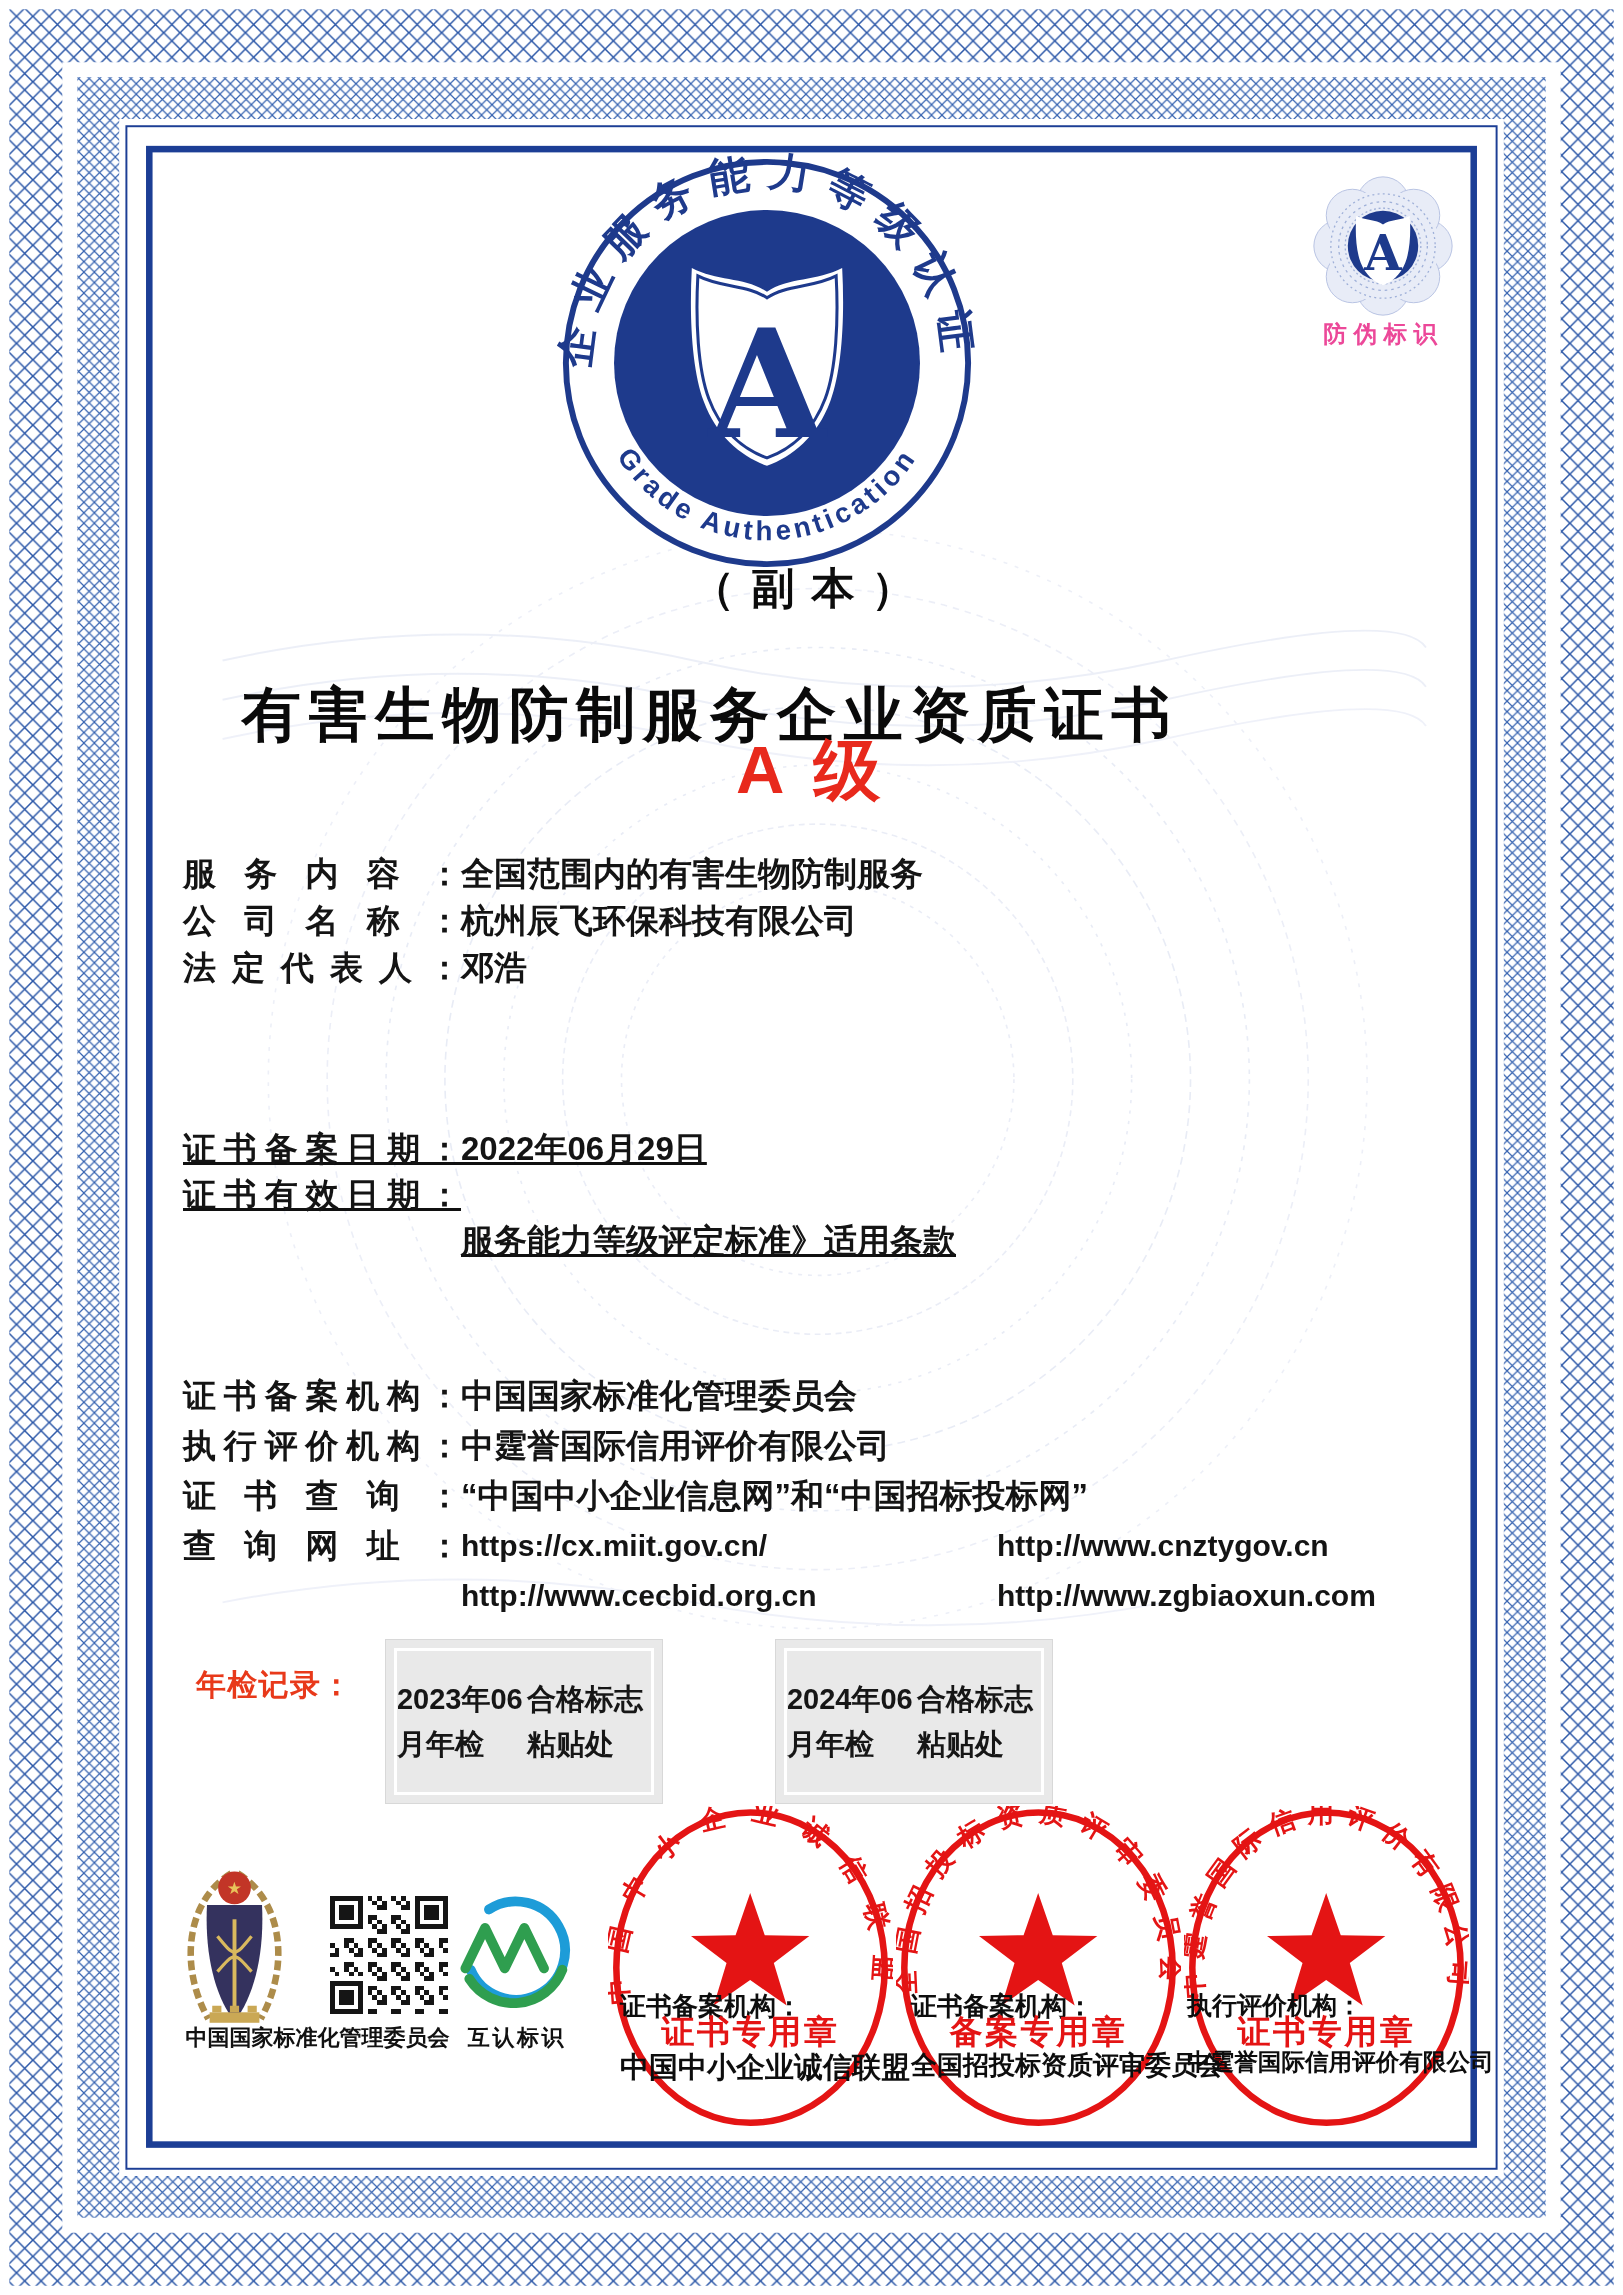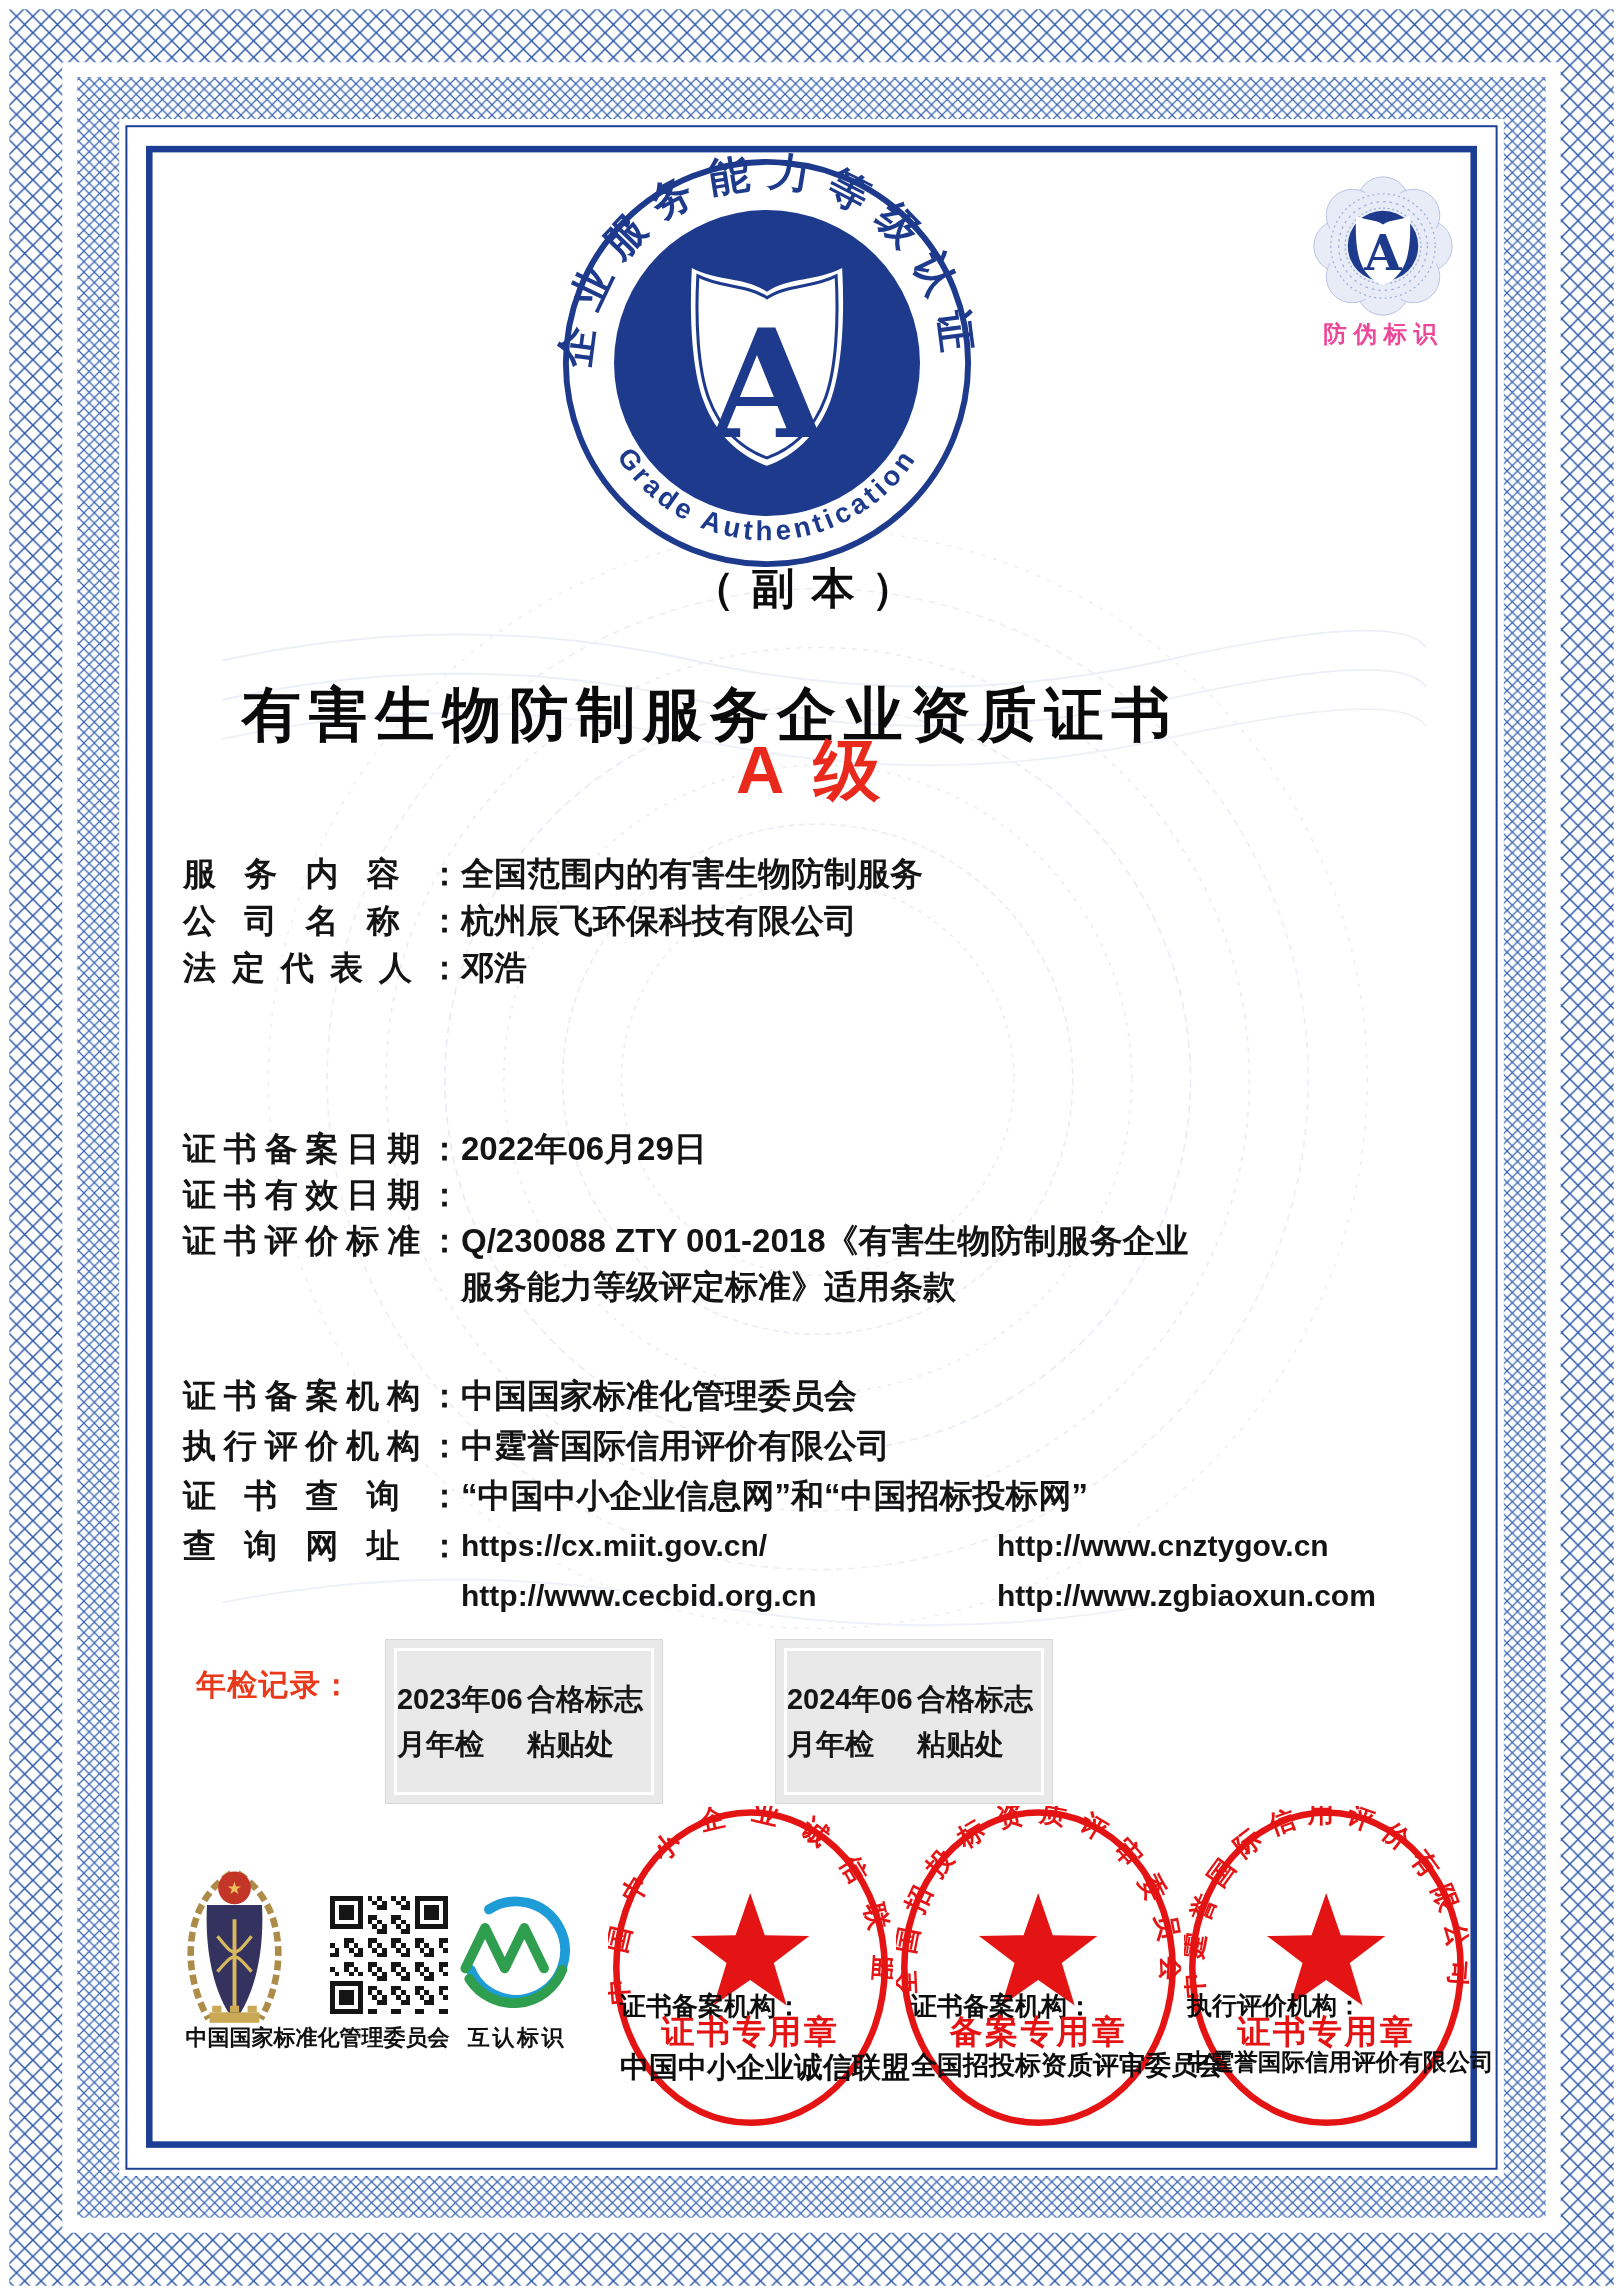--- a/index.html
+++ b/index.html
@@ -12,21 +12,21 @@
   .certno .lab{display:block;font-size:35px;padding-left:52px;letter-spacing:2.6px;}
   .certno .num{display:block;font-size:38px;margin-top:9.2px;letter-spacing:0px;}
   .copy{left:0;top:560px;width:1623px;text-align:center;font-size:43px;font-weight:700;letter-spacing:17px;color:#0c0c0c;}
   .title{left:0;top:642px;width:1420px;text-align:center;font-size:59px;font-weight:900;letter-spacing:7.9px;color:#0a0a0a;margin-top:34px;}
   .grade{left:0;top:725px;width:1623px;text-align:center;font-size:67px;font-weight:900;letter-spacing:6.5px;color:#e8291c;}
   .block{left:183px;width:1263px;}
   .tline{display:flex;font-size:33px;font-weight:700;color:#141414;white-space:nowrap;}
   .lbl{flex:0 0 278px;text-align:justify;text-align-last:justify;}
   .val{flex:1 1 auto;}
   .info-block{top:850px;}   .info-block  .tline{line-height:47px;}
-  .record-block{top:1126px;} .record-block .tline{line-height:46px;}
+  .record-block{top:1126px;text-decoration:underline;} .record-block .tline{line-height:46px;}
   .agency-block{top:1371px;} .agency-block .tline{line-height:50px;}
   .urlrow{display:flex;font-size:30px;}
   .u1{flex:0 0 536px;}
   .annual-label{left:196px;top:1665px;font-size:30px;font-weight:700;color:#e8391a;letter-spacing:1.3px;}
   .insp-box{top:1639px;width:278px;height:165px;background:#e9e9e9;border:1.3px solid #d8d8d8;box-sizing:border-box;padding:7.9px;}
   .insp-inner{width:100%;height:100%;box-sizing:border-box;border:3.3px solid #ffffff;background:#e9e9e9;
               display:flex;flex-direction:row;justify-content:center;align-items:center;
               font-size:29px;font-weight:700;line-height:1.55;color:#161616;}
   .anti-label{left:1282px;top:318px;width:203px;text-align:center;font-size:23.6px;font-weight:700;letter-spacing:6.5px;color:#ec4899;}
   .caption{font-size:22px;font-weight:700;color:#111;}
@@ -138,24 +138,20 @@
       </div>
   </div>
 
   <div class="abs z2 block record-block">
     <div class="tline">
         <span class="lbl">证书备案日期：</span>
         <span class="val">2022年06月29日</span>
       </div>
     <div class="tline">
         <span class="lbl">证书有效日期：</span>
-      </div>
-    <div class="tline">
-        <span class="lbl">证书评价标准：</span>
-        <span class="val">Q/230088 ZTY 001-2018《有害生物防制服务企业</span>
       </div>
     <div class="tline">
         <span class="lbl"></span>
         <span class="val">服务能力等级评定标准》适用条款</span>
       </div>
   </div>
 
   <div class="abs z2 block agency-block">
     <div class="tline">
         <span class="lbl">证书备案机构：</span>

